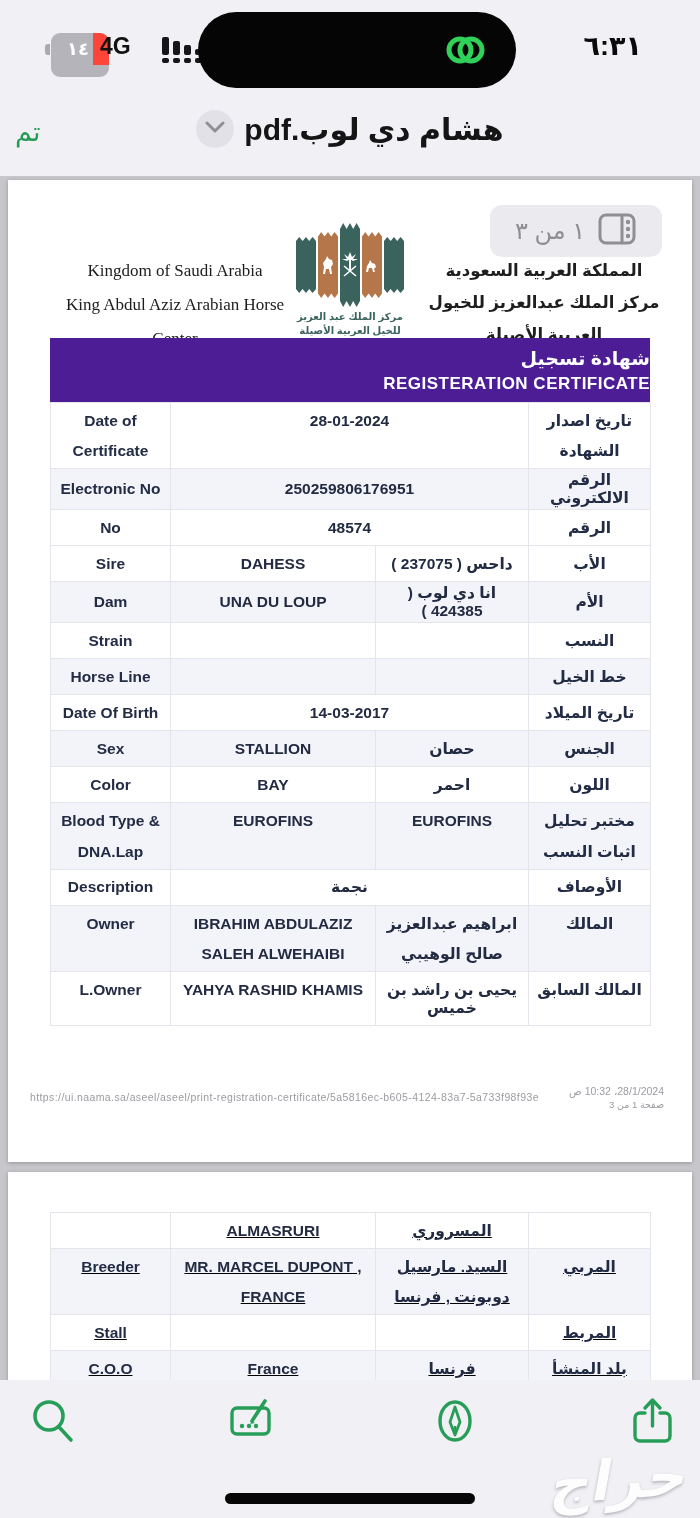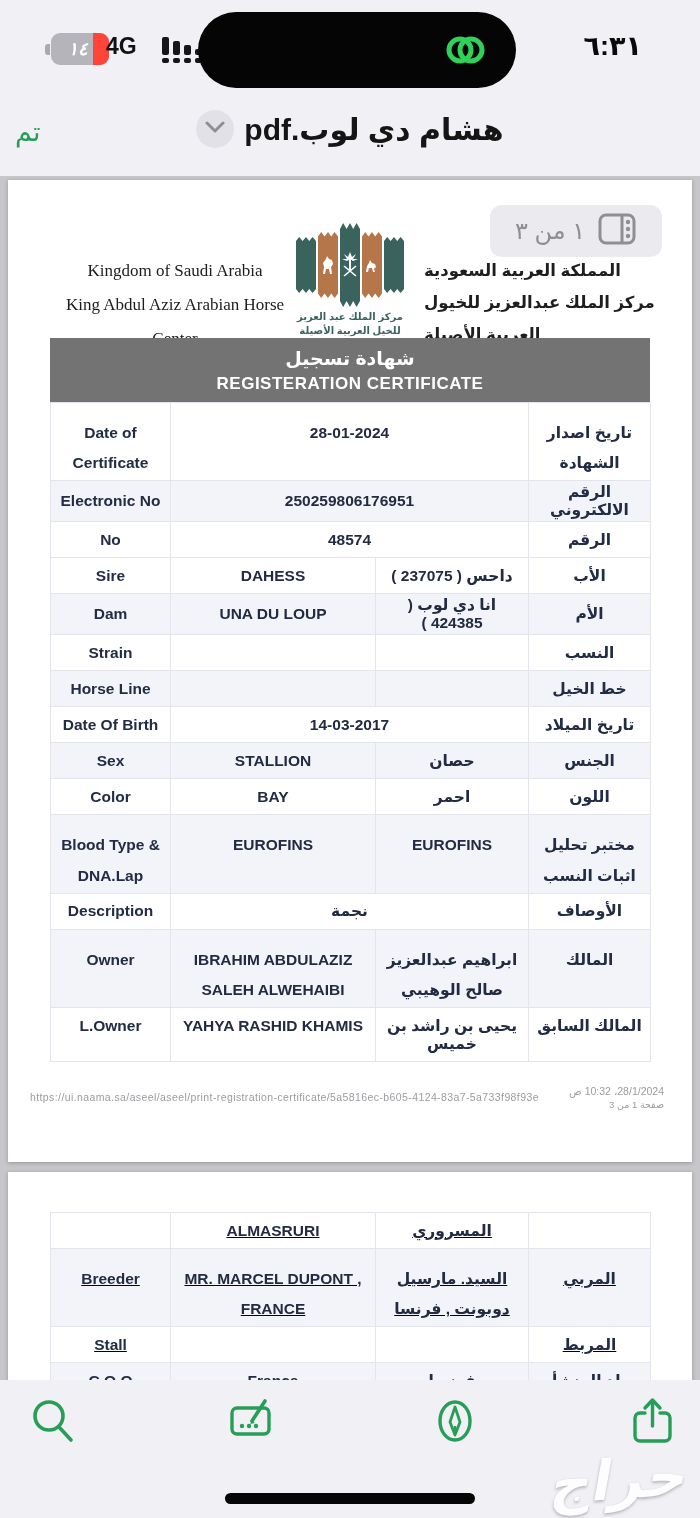--- a/index.html
+++ b/index.html
@@ -4,24 +4,24 @@
 <style>
   * { margin:0; padding:0; box-sizing:border-box; }
   html,body { width:700px; }
   body { font-family:"Liberation Sans","DejaVu Sans",sans-serif; background:#000; }
   .screen { position:relative; width:700px; height:1518px; background:#c6c6cb; overflow:hidden; }
 
   
   .status-bar { position:absolute; top:0; left:0; width:700px; height:100px; background:#f1f0f5; z-index:30; }
   .battery { position:absolute; left:45px; top:33px; width:64px; height:32px; }
   .battery .tip { position:absolute; left:0; top:11px; width:5px; height:11px; border-radius:3px 0 0 3px; background:#a9a9af; }
-  .battery .body { position:absolute; left:6px; top:0; width:58px; height:32px; border-radius:9px; background:#b4b4ba; overflow:hidden;font-style:italic; }
+  .battery .body { position:absolute; left:6px; top:0; width:58px; height:44px; border-radius:9px; background:#b4b4ba; overflow:hidden; }
   .battery .red { position:absolute; right:0; top:0; width:16px; height:32px; background:#ff453a; }
   .battery .num { position:absolute; left:6px; top:0; width:42px; height:32px; color:#fff; font-size:18px; font-weight:bold; text-align:center; line-height:32px; }
-  .net-type { position:absolute; left:106px; top:33px; font-size:23px; font-weight:600; color:#111; }
+  .net-type { position:absolute; left:100px; top:33px; font-size:23px; font-weight:600; color:#111; }
   .signal { position:absolute; left:162px; top:33px; width:52px; height:30px; }
   .signal i { position:absolute; bottom:8px; width:7px; border-radius:2px; background:#16161a; }
   .signal i::after { content:""; position:absolute; left:0; bottom:-8px; width:7px; height:5px; border-radius:2px; background:#16161a; }
   .dynamic-island { position:absolute; left:198px; top:12px; width:318px; height:76px; background:#050505; border-radius:40px; z-index:31; }
   .di-link { position:absolute; right:28px; top:16px; }
   .time { position:absolute; right:58px; top:30px; font-size:27px; font-weight:600; color:#0a0a0a; letter-spacing:1px; }
 
   
   .title-bar { position:absolute; top:100px; left:0; width:700px; height:76px; background:#f1f0f5; z-index:29; }
   .done-btn { position:absolute; left:15px; top:16px; font-size:27px; color:#279e58; }
@@ -34,45 +34,45 @@
   .page { position:absolute; left:8px; width:684px; background:#fff; box-shadow:0 1px 4px rgba(0,0,0,.25); }
   .page1 { top:4px; height:982px; }
   .page2 { top:996px; height:398px; }
 
   .page-indicator { position:absolute; top:25px; right:30px; width:172px; height:52px; background:rgba(233,233,238,.95); border-radius:12px; display:flex; align-items:center; justify-content:center; gap:12px; z-index:5; }
   .page-indicator .pi-label { font-size:24px; color:#8e8e93; direction:rtl; }
 
   
   .cert-header { position:absolute; top:52px; left:0; width:100%; height:110px; }
   .hdr-en { position:absolute; left:42px; top:22px; width:250px; text-align:center; font-family:"Liberation Serif","DejaVu Serif",serif; font-size:17px; color:#1c1c1c; line-height:2.0; }
-  .hdr-ar { position:absolute; right:28px; top:22px; width:240px; text-align:left; direction:rtl; font-size:16.5px; font-weight:bold; color:#1e1e1e; line-height:1.95; }
+  .hdr-ar { position:absolute; right:28px; top:22px; width:240px; text-align:center; direction:rtl; font-size:16.5px; font-weight:bold; color:#1e1e1e; line-height:1.95; }
   .logo { position:absolute; left:282px; top:-10px; width:120px; text-align:center; }
   .logo-banners { display:flex; justify-content:center; align-items:center; gap:2px; height:86px; }
   .logo-banners .bn { position:relative; width:20px; }
   .bn.teal { background:#3a635d; } .bn.brown { background:#b5764a; }
   .bn.h1 { height:56px; } .bn.h2 { height:66px; } .bn.h3 { height:84px; }
   .bn { clip-path:polygon(0 7%,16% 0,33% 7%,50% 0,66% 7%,83% 0,100% 7%,100% 93%,83% 100%,66% 93%,50% 100%,33% 93%,16% 100%,0 93%); }
   .bn svg { position:absolute; left:2px; top:50%; transform:translateY(-50%); }
   .logo-ar { font-size:10px; font-weight:bold; color:#3a635d; direction:rtl; line-height:1.35; margin-top:2px; }
   .logo-en { font-size:6px; color:#b5764a; margin-top:2px; letter-spacing:.2px; }
 
   
-  .banner { position:absolute; top:158px; left:42px; width:600px; height:64px; background:#737373; color:#fff; text-align:center; padding-top:9px; }
+  .banner { position:absolute; top:158px; left:42px; width:600px; height:64px; background:#4c1d95; color:#fff; text-align:right; padding-top:9px; }
   .banner .b-ar { font-size:19px; font-weight:bold; direction:rtl; }
   .banner .b-en { font-size:17px; font-weight:bold; letter-spacing:.5px; margin-top:4px; }
 
   
   .cert-table { position:absolute; left:42px; width:600px; border-collapse:collapse; table-layout:fixed; }
   .t1 { top:222px; } .t2 { top:40px;text-decoration:underline; }
   .cert-table td { border:1px solid #e4e4ea; font-size:15.5px; color:#232c45; text-align:center; vertical-align:middle; height:36px; padding:2px 8px; overflow:hidden; }
   .cert-table td.lbl { font-weight:bold; }
   .cert-table td.val { font-weight:600; color:#222b42; }
   .cert-table td.ar { direction:rtl; }
   .cert-table tr.alt td { background:#f3f4f9; }
-  .cert-table tr.l td { height:66px; vertical-align:top; padding-top:15px; line-height:1.95; }
+  .cert-table tr.l td { height:66px; vertical-align:top; padding-top:3px; line-height:1.95; }
   .cert-table tr.m td { height:54px; vertical-align:top; padding-top:9px; }
 
   
   .cert-footer { position:absolute; top:905px; left:0; width:100%; }
   .f-url { position:absolute; left:22px; top:6px; font-size:10.5px; color:#9b9ba1; letter-spacing:.4px; }
   .f-right { position:absolute; right:28px; top:0; text-align:right; color:#9b9ba1; }
   .f-dt { font-size:10.5px; direction:rtl; }
   .f-pg { font-size:9.5px; direction:rtl; margin-top:2px; }
 
   

